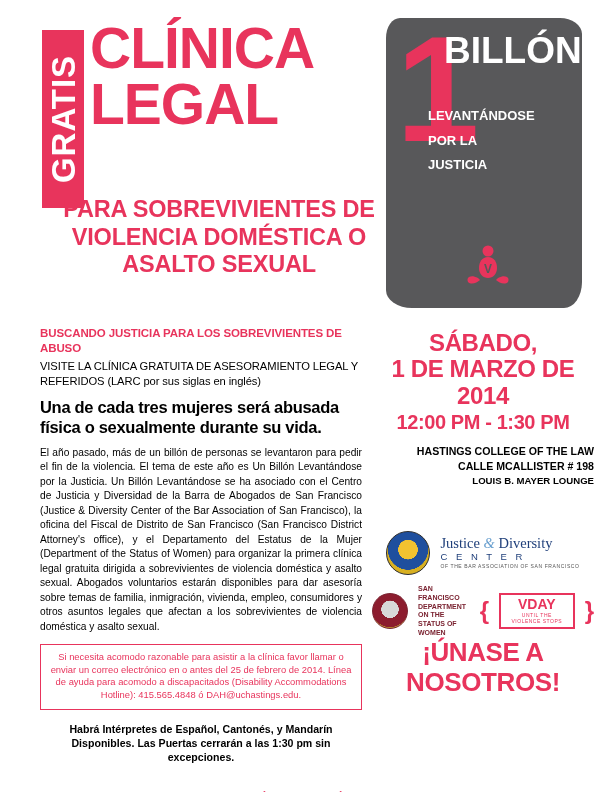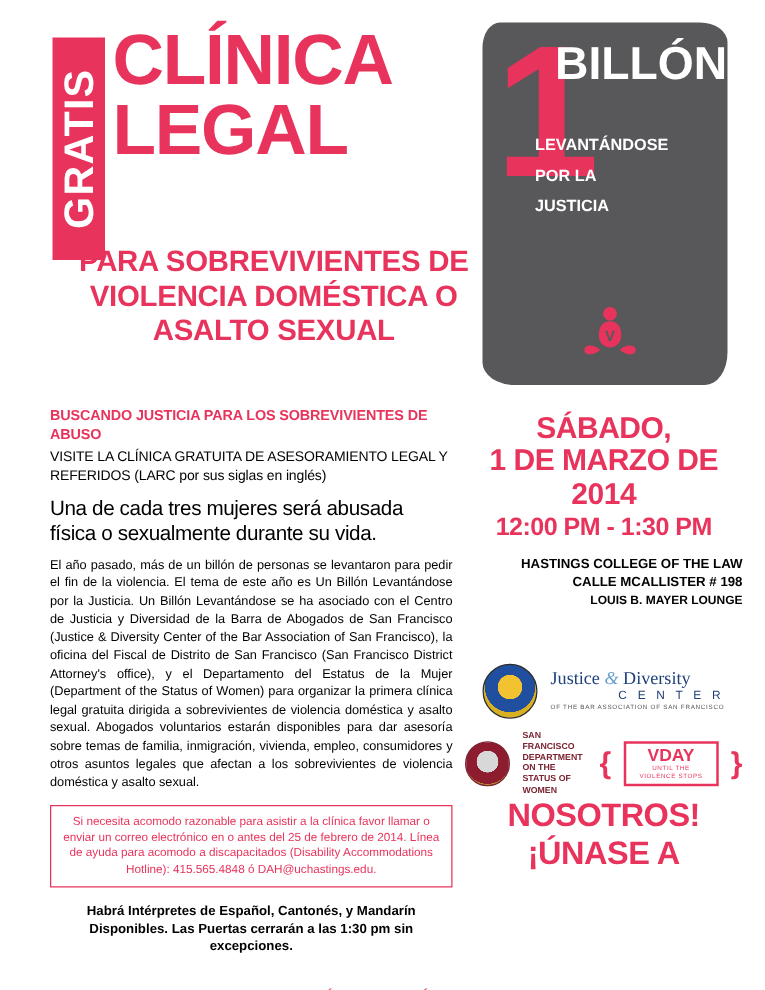--- a/index.html
+++ b/index.html
@@ -139,21 +139,21 @@
   }
   .lc-h2 {
     color: #000000;
     font-size: 11.2px;
     line-height: 1.3;
     margin-top: 4px;
     letter-spacing: -0.1px;
   }
   .lc-bold {
     color: #000000;
-    font-weight: normal;
+    font-weight: bold;
     font-size: 16.5px;
     line-height: 1.22;
     margin-top: 8px;
     letter-spacing: -0.3px;
   }
   .lc-body {
     color: #000000;
     font-size: 10.2px;
     line-height: 1.42;
     margin-top: 9px;
@@ -252,21 +252,20 @@
     color: #1f3f7a;
   }
   .jdc-main .amp {
     font-style: italic;
     color: #6aa0cf;
   }
   .jdc-center {
     font-size: 9.5px;
     letter-spacing: 3px;
     color: #1f3f7a;
-    text-align: right;
   }
   .jdc-sub {
     font-size: 5px;
     letter-spacing: 0.6px;
     color: #555;
     margin-top: 2px;
   }
   .dosw-text {
     text-align: left;
     font-size: 7px;
@@ -397,17 +396,17 @@
       <span class="brace">{</span>
       <div class="vday-logo">
         <div class="v">VDAY</div>
         <div class="tag">UNTIL THE VIOLENCE STOPS</div>
       </div>
       <span class="brace">}</span>
     </div>
   </div>
 
   <div class="join">
+    <div>¡ÚNASE A</div>
     <div>NOSOTROS!</div>
-    <div>¡ÚNASE A</div>
   </div>
 
 </div>
 
 </body></html>

